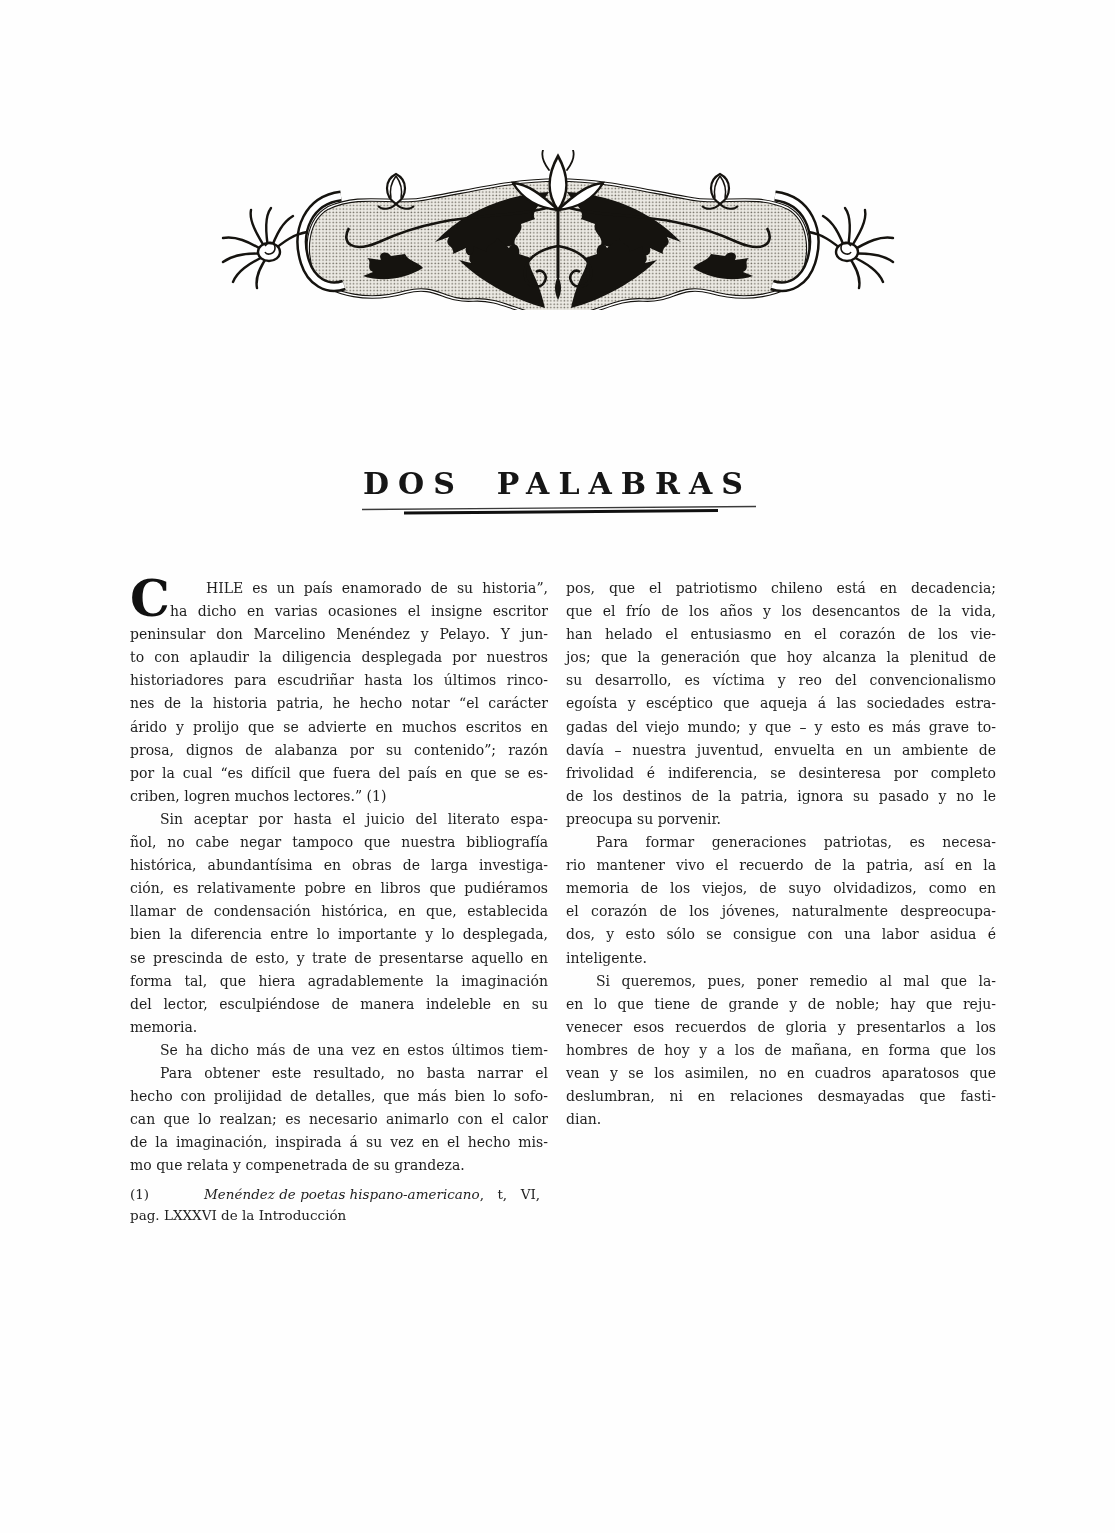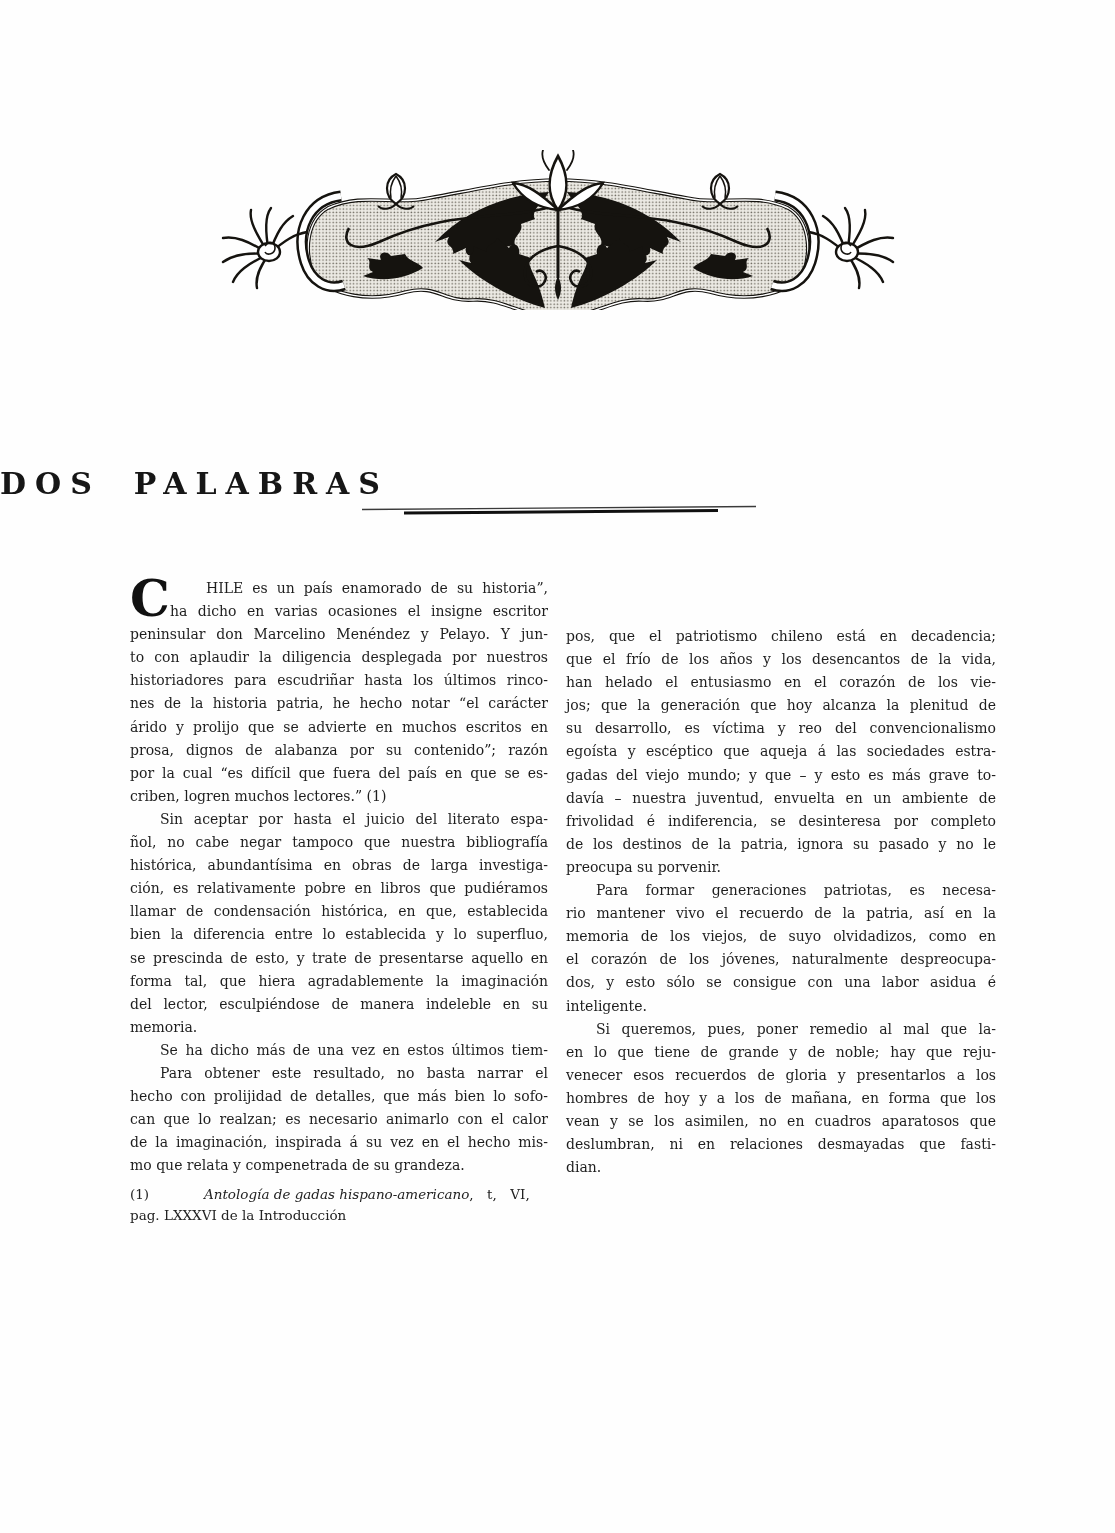--- a/index.html
+++ b/index.html
@@ -3,31 +3,31 @@
 <meta charset="utf-8">
 <style>
   html,body{margin:0;padding:0;background:#ffffff;}
   .page{
     position:relative;width:1115px;height:1533px;background:#fefefe;
     font-family:"DejaVu Serif","Liberation Serif",serif;color:#1c1c1c;overflow:hidden;
   }
   
   .ornament{position:absolute;left:213px;top:150px;width:690px;height:160px;}
   
-  .title-block{position:absolute;left:0;top:466px;width:1115px;}
+  .title-block{position:absolute;left:0;top:466px;width:1115px;text-align:center;}
   .title-block h1{
     margin:0;font-size:30px;font-weight:700;letter-spacing:0.30em;word-spacing:0.45em;
     color:#161616;font-family:"DejaVu Serif","Liberation Serif",serif;
   }
   .title-rule{position:absolute;left:356px;top:503px;}
   
   .columns{position:absolute;left:130px;top:577px;width:866px;display:flex;gap:18px;}
   .col{font-size:14px;line-height:23.1px;color:#1e1e1e;}
   .col-left{width:418px;}
-  .col-right{width:430px;margin-top:48px;}
+  .col-right{width:430px;}
   .para{margin:0;}
   .line{text-align:justify;text-align-last:justify;white-space:nowrap;overflow:visible;}
   .line.last{text-align:center;text-align-last:left;}
   .line.indent{text-indent:30px;}
   .line.dc-first{text-indent:36px;}
   .dropcap{
     float:left;width:40px;height:45px;font-size:50px;line-height:44px;
     font-weight:700;color:#111;text-align:left;
   }
   
@@ -124,39 +124,39 @@
             <div class="line">prosa, dignos de alabanza por su contenido”; razón</div>
             <div class="line">por la cual “es difícil que fuera del país en que se es-</div>
             <div class="line last">criben, logren muchos lectores.” (1)</div>
           </div>
           <div class="para">
             <div class="line indent">Sin aceptar por hasta el juicio del literato espa-</div>
             <div class="line">ñol, no cabe negar tampoco que nuestra bibliografía</div>
             <div class="line">histórica, abundantísima en obras de larga investiga-</div>
             <div class="line">ción, es relativamente pobre en libros que pudiéramos</div>
             <div class="line">llamar de condensación histórica, en que, establecida</div>
-            <div class="line">bien la diferencia entre lo establecida y lo superfluo,</div>
+            <div class="line">bien la diferencia entre lo importante y lo desplegada,</div>
             <div class="line">se prescinda de esto, y trate de presentarse aquello en</div>
             <div class="line">forma tal, que hiera agradablemente la imaginación</div>
             <div class="line">del lector, esculpiéndose de manera indeleble en su</div>
             <div class="line last">memoria.</div>
           </div>
           <div class="para">
             <div class="line indent">Se ha dicho más de una vez en estos últimos tiem-</div>
           </div>
           <div class="para">
             <div class="line indent">Para obtener este resultado, no basta narrar el</div>
             <div class="line">hecho con prolijidad de detalles, que más bien lo sofo-</div>
             <div class="line">can que lo realzan; es necesario animarlo con el calor</div>
             <div class="line">de la imaginación, inspirada á su vez en el hecho mis-</div>
             <div class="line last">mo que relata y compenetrada de su grandeza.</div>
           </div>
         </div>
       <div class="footnote">
-        <div class="fn-line"><span class="fn-marker">(1)</span><span class="fn-work">Antología de gadas hispano-americano</span><span class="fn-refs">,  t,  VI,</span></div>
+        <div class="fn-line"><span class="fn-marker">(1)</span><span class="fn-work">Menéndez de poetas hispano-americano</span><span class="fn-refs">,  t,  VI,</span></div>
         <div class="fn-line2">pag. LXXXVI de la Introducción</div>
       </div>
     </div>
     <div class="col col-right">
       <div id="rparas">
           <div class="para">
             <div class="line">pos, que el patriotismo chileno está en decadencia;</div>
             <div class="line">que el frío de los años y los desencantos de la vida,</div>
             <div class="line">han helado el entusiasmo en el corazón de los vie-</div>
             <div class="line">jos; que la generación que hoy alcanza la plenitud de</div>

